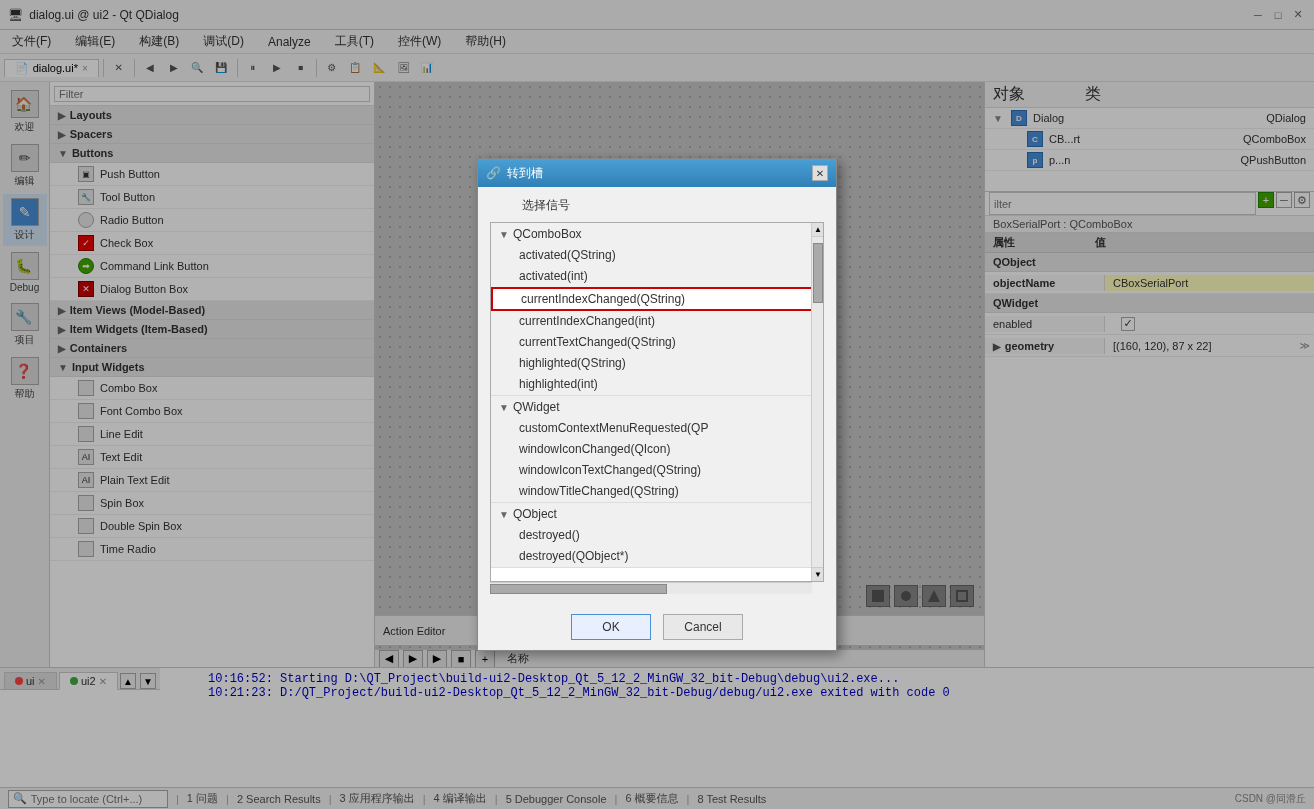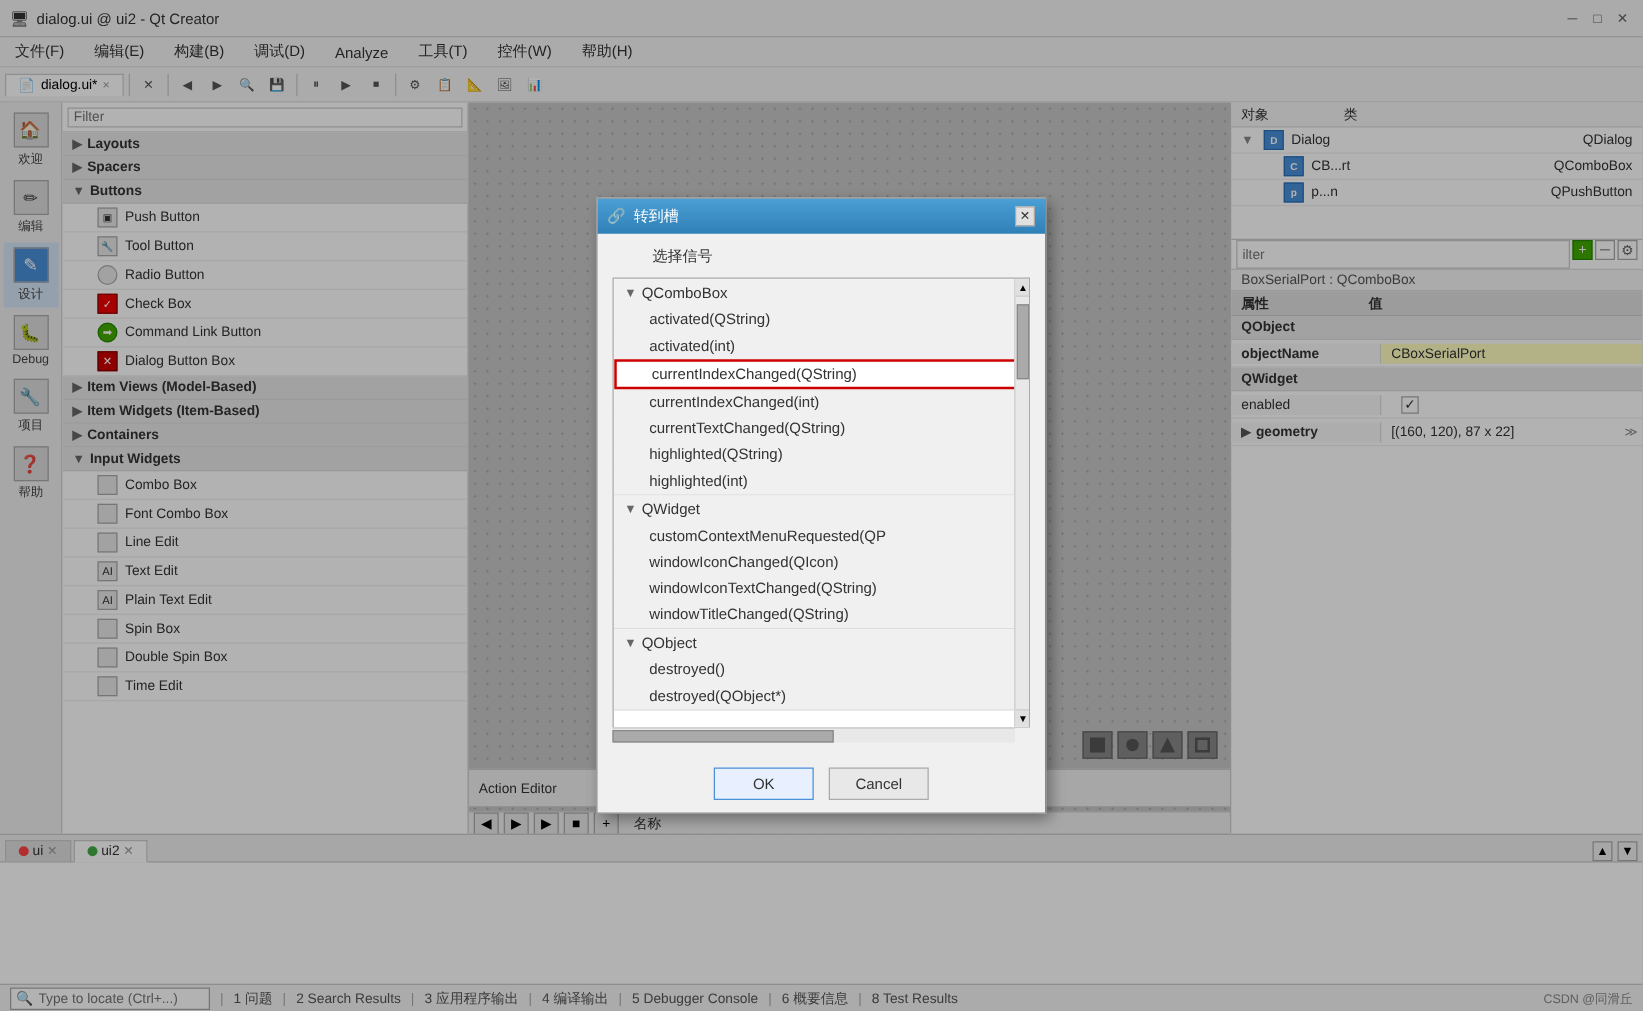--- a/index.html
+++ b/index.html
@@ -247,21 +247,21 @@
     #right-top {
       height: 100px;
       border-bottom: 1px solid #ccc;
       overflow: hidden;
     }
     #obj-class-header {
       display: flex;
       background: #f5f5f5;
       border-bottom: 1px solid #ddd;
       padding: 2px 8px;
-      font-size: 11px;
+      font-size: 16px;
       color: #333;
       gap: 60px;
     }
     .obj-row {
       display: flex;
       align-items: center;
       padding: 2px 8px;
       gap: 6px;
       font-size: 11px;
       border-bottom: 1px solid #f0f0f0;
@@ -382,21 +382,21 @@
       font-size: 11px;
       color: #333;
     }
 
     
     #output-panel {
       height: 120px;
       background: #fff;
       border-top: 1px solid #ccc;
       display: flex;
-      flex-direction: column;
+      flex-direction: row;
       gap: 40px;
     }
     #output-tabs {
       height: 22px;
       background: #f0f0f0;
       border-bottom: 1px solid #ccc;
       display: flex;
       align-items: flex-end;
       padding: 0 4px;
       gap: 2px;
@@ -588,21 +588,21 @@
     }
   </style>
 </head>
 <body>
 
 <div class="full-layout">
 
   <div id="titlebar">
     <div id="titlebar-left">
       <span>🖥</span>
-      <span>dialog.ui @ ui2 - Qt Creator</span>
+      <span>dialog.ui @ ui2 - Qt QDialog</span>
     </div>
     <div id="titlebar-controls">
       <div class="title-btn">─</div>
       <div class="title-btn">□</div>
       <div class="title-btn">✕</div>
     </div>
   </div>
 
   <div id="menubar">
     <div class="menu-item">文件(F)</div>
@@ -756,21 +756,21 @@
         <div class="tree-item">
           <div class="tree-item-icon" style="background:#e8e8e8;border:1px solid #aaa;width:16px;height:16px;"></div>
           <span>Spin Box</span>
         </div>
         <div class="tree-item">
           <div class="tree-item-icon" style="background:#e8e8e8;border:1px solid #aaa;width:16px;height:16px;"></div>
           <span>Double Spin Box</span>
         </div>
         <div class="tree-item">
           <div class="tree-item-icon" style="background:#e8e8e8;border:1px solid #aaa;width:16px;height:16px;"></div>
-          <span>Time Edit</span>
+          <span>Time Radio</span>
         </div>
       </div>
     </div>
 
     <div id="canvas-area" style="position:relative;flex:1;background:#c8c8c8;display:flex;flex-direction:column;">
       <div id="canvas-inner" style="flex:1;position:relative;overflow:hidden;">
         <div id="canvas-dots"></div>
 
         <div style="position:absolute;bottom:60px;right:10px;display:flex;gap:4px;">
           <div style="width:24px;height:22px;background:#888;border:1px solid #666;display:flex;align-items:center;justify-content:center;">
@@ -888,20 +888,24 @@
         <div class="output-tab active output-tab-x">
           <span class="tab-dot-green"></span>
           <span>ui2</span>
           <span class="tab-close">✕</span>
         </div>
         <div style="margin-left:auto;display:flex;align-items:center;gap:4px;">
           <div style="width:16px;height:16px;border:1px solid #aaa;display:flex;align-items:center;justify-content:center;font-size:10px;cursor:pointer;">▲</div>
           <div style="width:16px;height:16px;border:1px solid #aaa;display:flex;align-items:center;justify-content:center;font-size:10px;cursor:pointer;">▼</div>
         </div>
       </div>
+      <div id="output-content">
+        <div style="color:#0000cc;font-size:12px;font-family:'Courier New',monospace;">10:16:52: Starting D:\QT_Project\build-ui2-Desktop_Qt_5_12_2_MinGW_32_bit-Debug\debug\ui2.exe...</div>
+        <div style="color:#0000cc;font-size:12px;font-family:'Courier New',monospace;">10:21:23: D:/QT_Project/build-ui2-Desktop_Qt_5_12_2_MinGW_32_bit-Debug/debug/ui2.exe exited with code 0</div>
+      </div>
     </div>
 
     <div id="statusbar">
       <div id="status-search">
         <span style="font-size:11px;color:#888;">🔍</span>
         <input type="text" placeholder="Type to locate (Ctrl+...)" style="">
       </div>
       <span class="status-sep">|</span>
       <span class="status-item">1 问题</span>
       <span class="status-sep">|</span>

